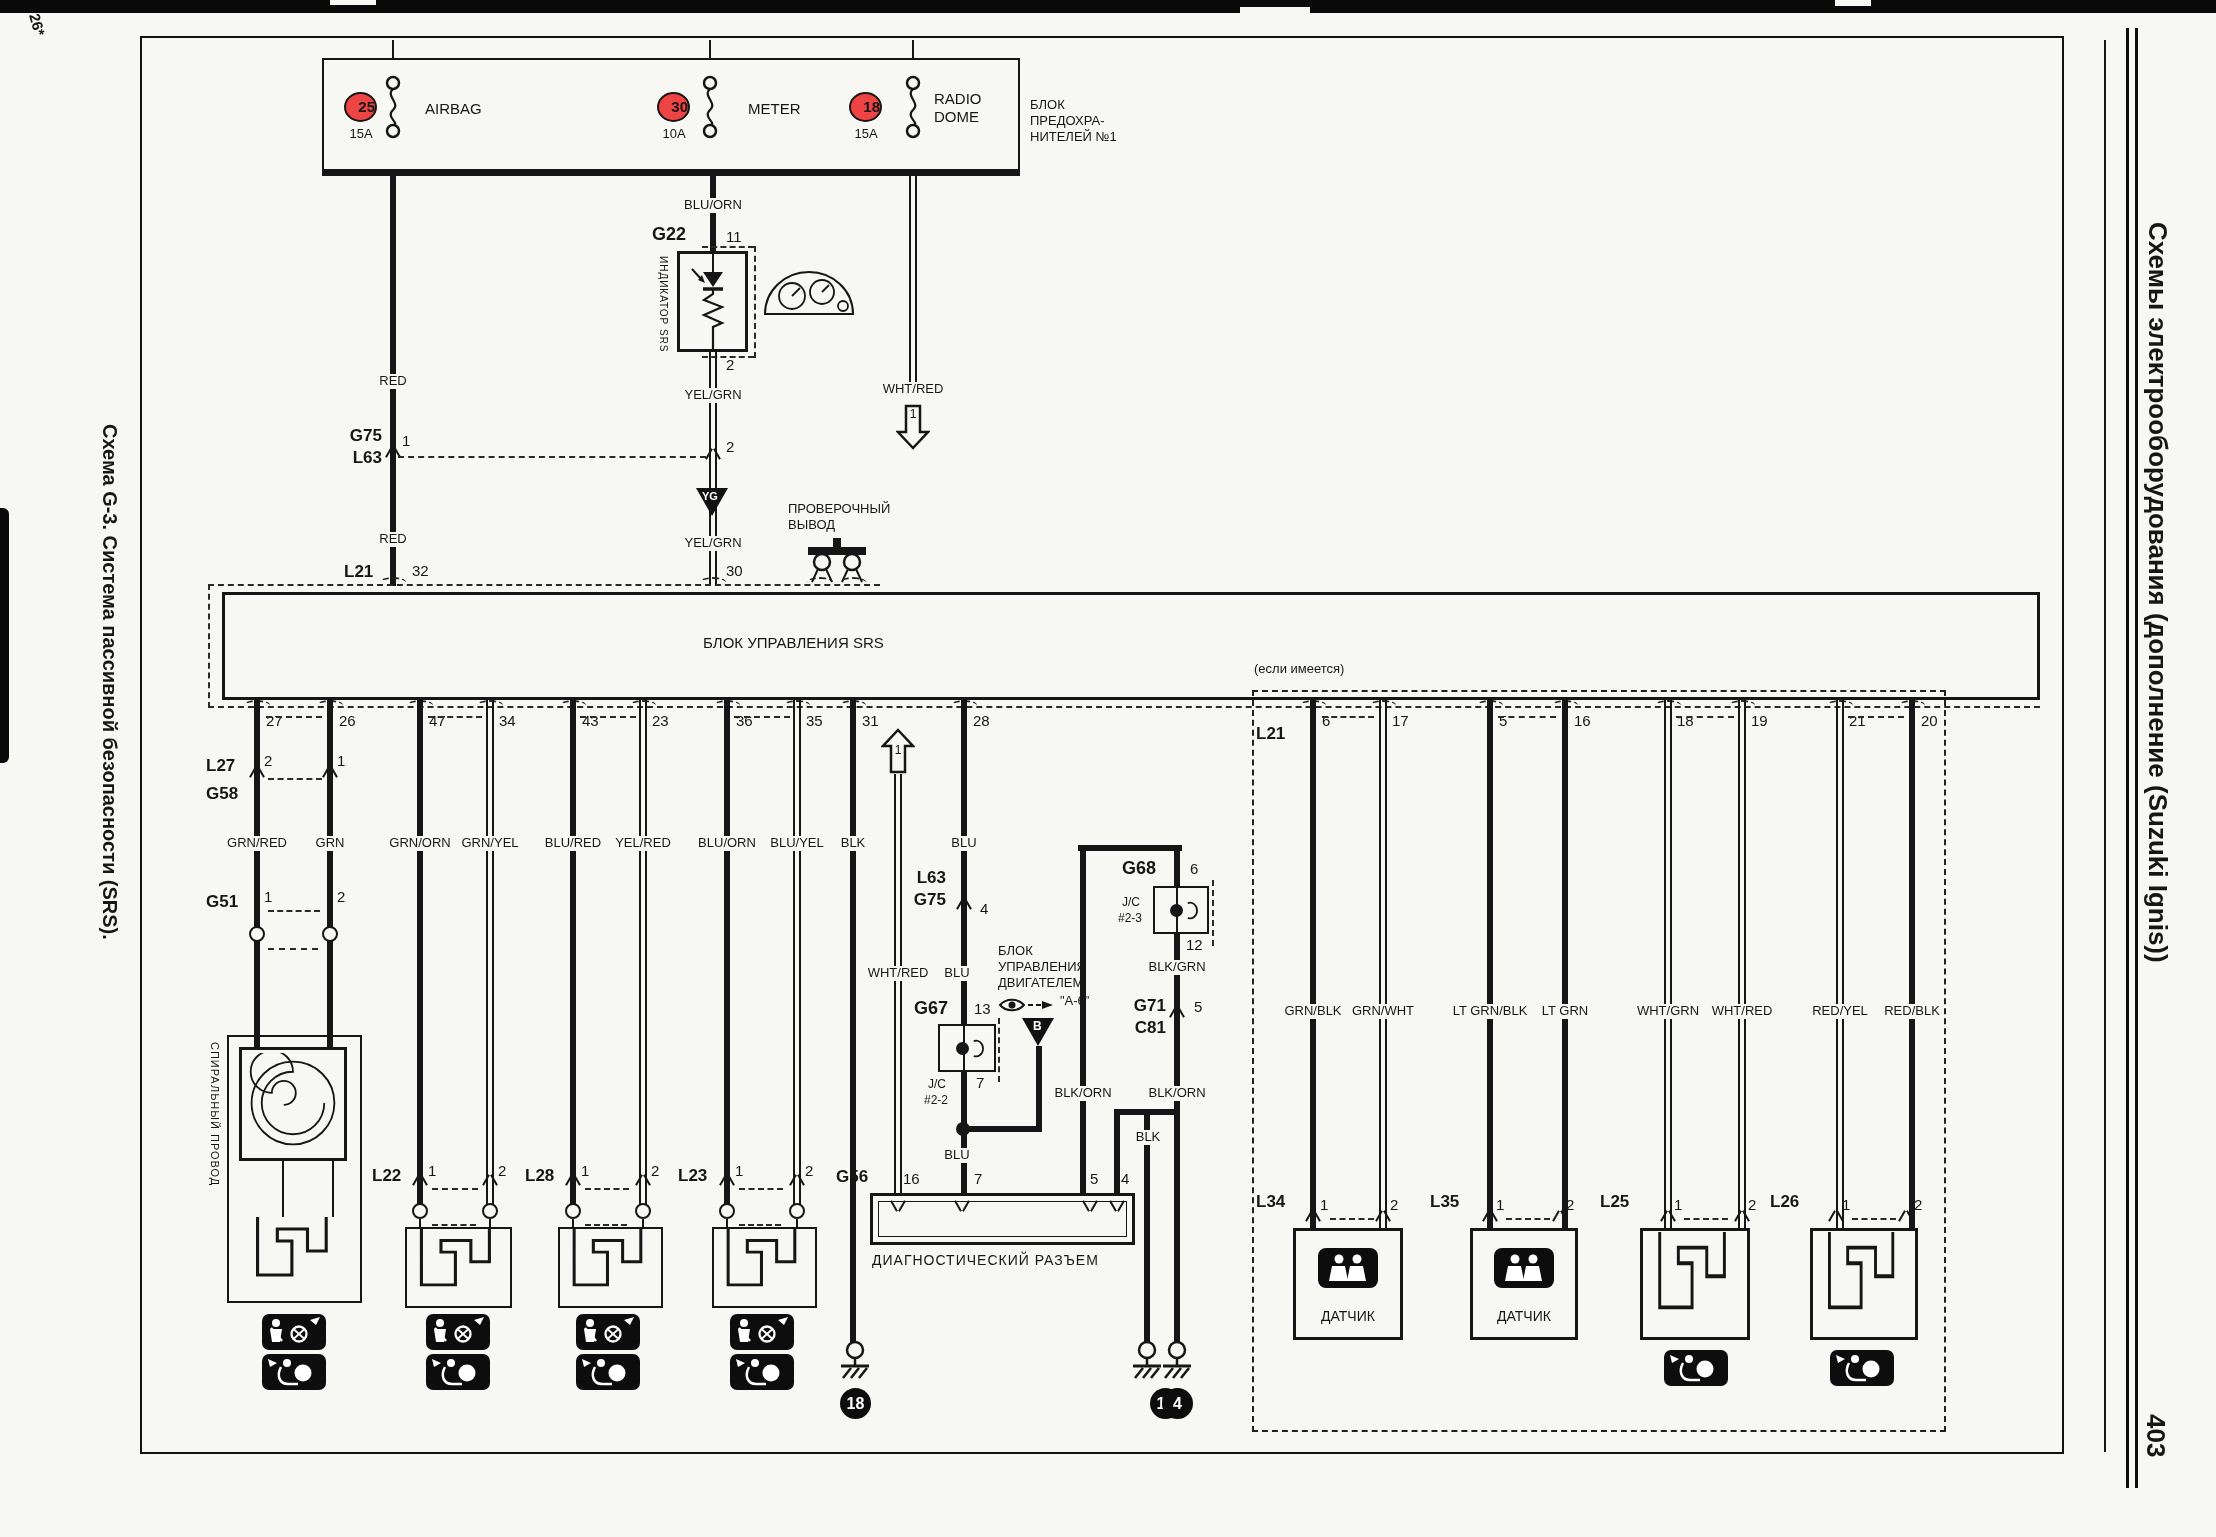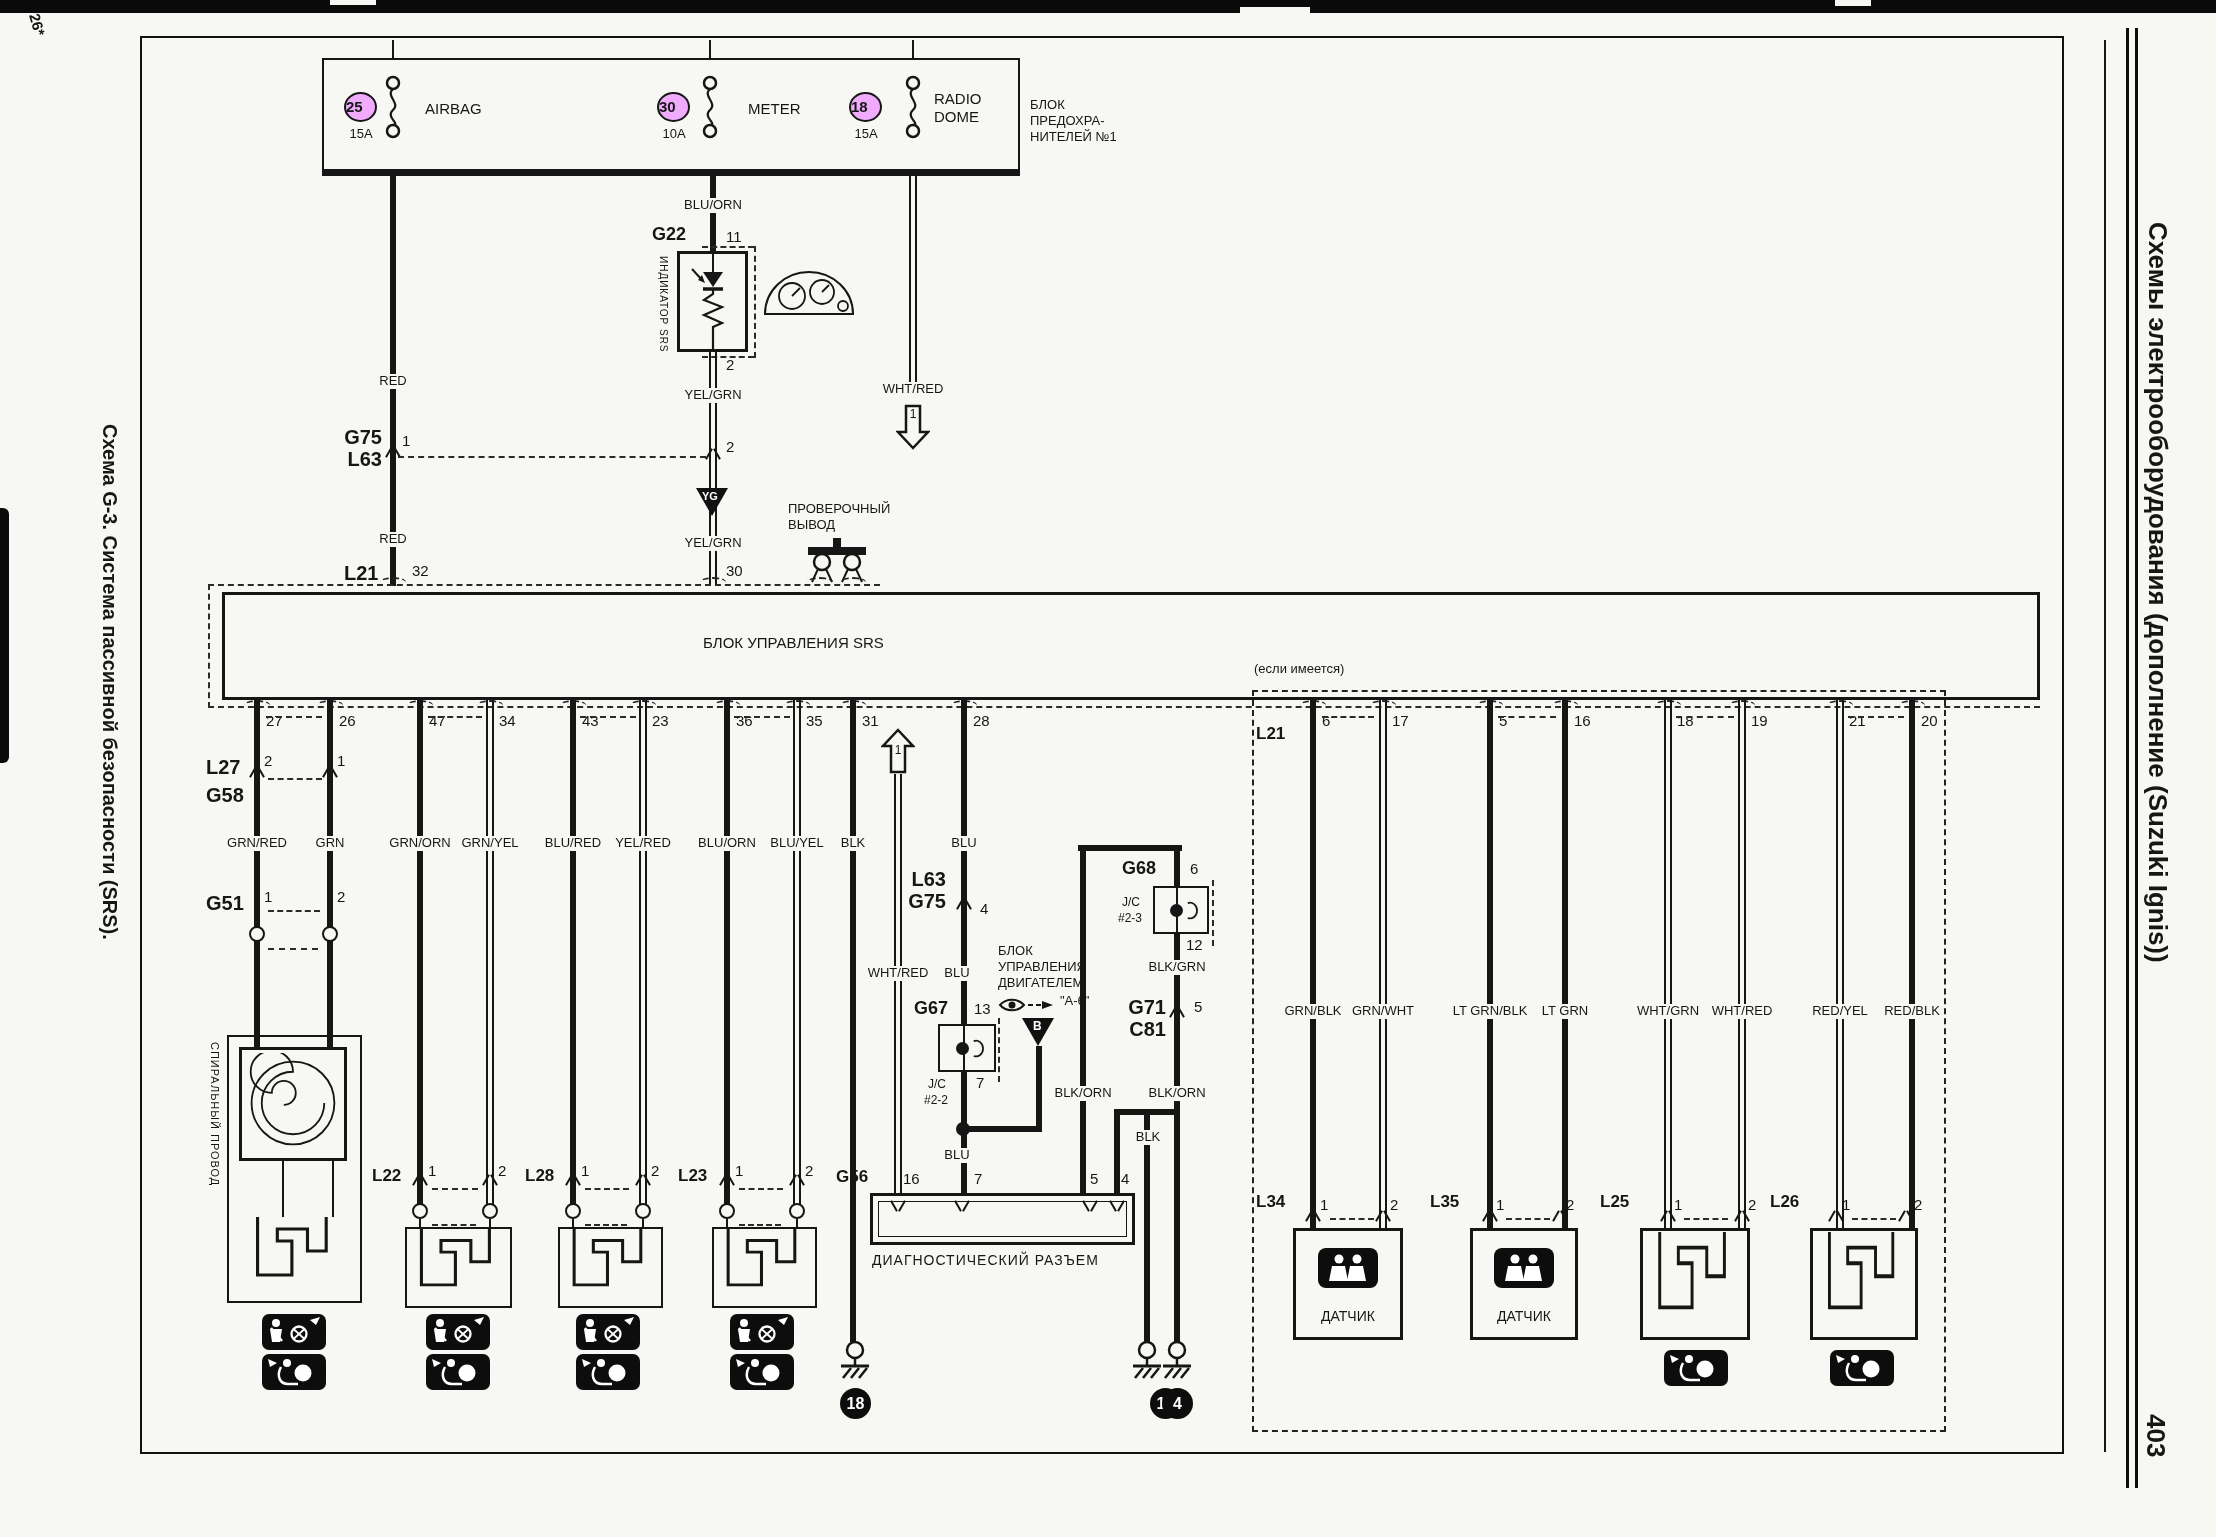--- a/index.html
+++ b/index.html
@@ -1,39 +1,39 @@
 <!DOCTYPE html>
 <html><head>
 <meta charset="utf-8">
 <style>
   html,body{margin:0;padding:0;background:#ddddd8}
   #page{position:relative;width:2216px;height:1537px;background:#f7f7f3;overflow:hidden;
         font-family:"Liberation Sans",sans-serif;color:#161616}
   .t{position:absolute;font-size:14px;line-height:1.15;white-space:nowrap}
   .b{font-weight:bold}
   .f10{font-size:10px}.f11{font-size:11px}.f12{font-size:12px}.f13{font-size:13px}
-  .f15{font-size:15px}.f16{font-size:20px}.f17{font-size:17px}.f18{font-size:18px}
+  .f15{font-size:15px}.f16{font-size:17px}.f17{font-size:17px}.f18{font-size:18px}
   .f20{font-size:20px}.f26{font-size:26px}
   .cx{transform:translateX(-50%)}
   .ra{text-align:right}
   .bg{background:#f7f7f3;padding:0 3px}
   .wv{position:absolute;width:6px;background:#161616}
   .ws{position:absolute;width:2px;background:#161616}
   .wv2{position:absolute;width:8px;border-left:2px solid #161616;border-right:2px solid #161616;box-sizing:border-box}
   .wh{position:absolute;height:6px;background:#161616}
   .box{position:absolute;border:3px solid #161616;box-sizing:border-box}
   .box2{position:absolute;border:2px solid #161616;box-sizing:border-box}
   .dh{position:absolute;border-top:2px dashed #2a2a2a}
   .dv{position:absolute;border-left:2px dashed #2a2a2a}
   .circ{position:absolute;width:16px;height:16px;border:2.5px solid #161616;border-radius:50%;background:#f7f7f3;box-sizing:border-box}
   .dot{position:absolute;background:#161616;border-radius:50%}
   .gb{position:absolute;width:31px;height:31px;border-radius:50%;background:#0d0d0d;color:#fff;
       font:bold 16px/31px "Liberation Sans",sans-serif;text-align:center}
   .fnum{position:absolute;width:33px;height:30px;border:2.5px solid #161616;border-radius:50%;box-sizing:border-box;
-      font:bold 15px/25px "Liberation Sans",sans-serif;text-align:left;background:#f0abfc}
+      font:bold 15px/25px "Liberation Sans",sans-serif;text-align:right;background:#ef4444}
   .vt{position:absolute;writing-mode:vertical-rl;white-space:nowrap}
   .trid{position:absolute;width:0;height:0;border-left:16px solid transparent;border-right:16px solid transparent;border-top:28px solid #111}
   .bump{position:absolute;width:26px;height:11px;border-top:2.5px dashed #222;border-radius:50% 50% 0 0;box-sizing:border-box}
   .fk,.fkd{position:absolute;width:16px;height:11px}
   .fk::before,.fk::after,.fkd::before,.fkd::after{content:"";position:absolute;width:2px;height:12px;background:#161616;top:0}
   .fk::before{left:3px;transform:rotate(30deg)}
   .fk::after{right:3px;transform:rotate(-30deg)}
   .fkd::before{left:3px;transform:rotate(-30deg)}
   .fkd::after{right:3px;transform:rotate(30deg)}
   svg{position:absolute;overflow:visible}

